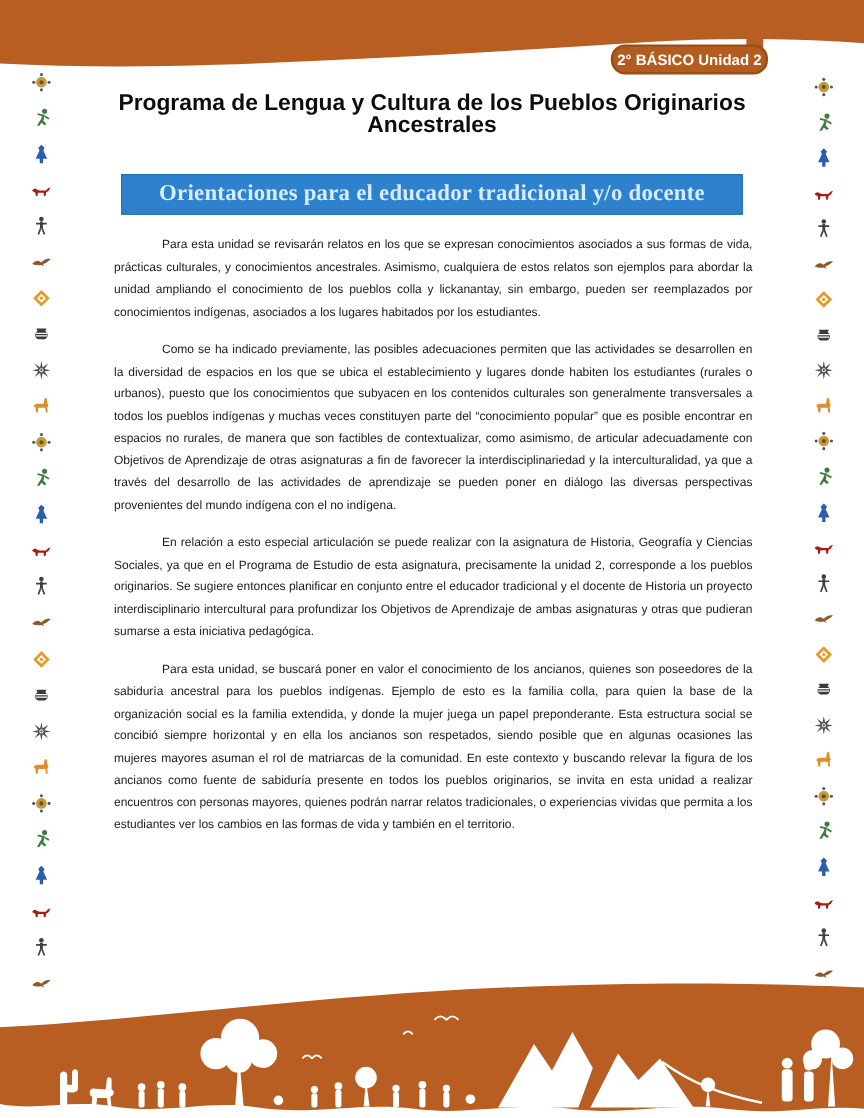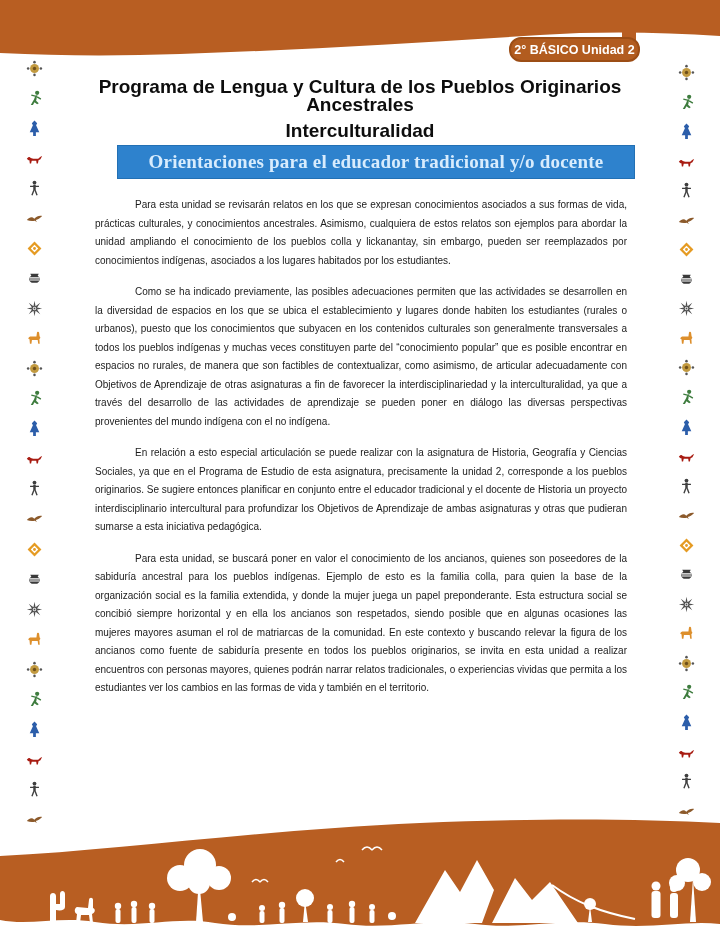--- a/index.html
+++ b/index.html
@@ -23,21 +23,21 @@
     position:absolute;left:95px;top:78px;width:530px;text-align:center;
     color:#0d0d0d;font-weight:bold;font-size:19px;line-height:18px;
   }
   .doc-header .subtitle{margin-top:8px;}
   
   .section-banner{
     position:absolute;left:101px;top:145px;width:518px;height:34px;
     background:var(--banner-blue,#2E82CD);border:1px solid var(--banner-border,#2270B4);
     box-sizing:border-box;display:flex;align-items:center;justify-content:center;
     font-family:"Liberation Serif",serif;font-weight:bold;font-size:19px;
-    color:var(--banner-text,#D8ECFD);letter-spacing:.2px;margin-left:16px;
+    color:var(--banner-text,#D8ECFD);letter-spacing:.2px;
   }
   
   .body-text{
     position:absolute;left:95px;top:196px;width:532px;
     font-size:10px;line-height:18.5px;text-align:justify;
     color:var(--body-text,#1B1B1B);
   }
   .body-text p{margin:0 0 13px 0;text-indent:40px;}
   
   .icon-col{
@@ -110,21 +110,20 @@
   <svg class="top-band" viewBox="0 0 720 60" preserveAspectRatio="none">
     <path class="band-fill" d="M0,0 L720,0 L720,36 C660,32 600,31 540,35 C420,43 300,50 180,54 C120,56 60,56 0,53 Z"></path>
   </svg>
   <div class="badge-notch"></div>
   <div class="unit-badge">
     <span>2° BÁSICO Unidad 2</span>
   </div>
 
   <div class="doc-header">
     <div>Programa de Lengua y Cultura de los Pueblos Originarios Ancestrales</div>
-    <div class="subtitle">Interculturalidad</div>
   </div>
 
   <div class="section-banner">
     <span>Orientaciones para el educador tradicional y/o docente</span>
   </div>
 
   <div class="body-text">
       <p>Para esta unidad se revisarán relatos en los que se expresan conocimientos asociados a sus formas de vida, prácticas culturales, y conocimientos ancestrales. Asimismo, cualquiera de estos relatos son ejemplos para abordar la unidad ampliando el conocimiento de los pueblos colla y lickanantay, sin embargo, pueden ser reemplazados por conocimientos indígenas, asociados a los lugares habitados por los estudiantes.</p>
       <p>Como se ha indicado previamente, las posibles adecuaciones permiten que las actividades se desarrollen en la diversidad de espacios en los que se ubica el establecimiento y lugares donde habiten los estudiantes (rurales o urbanos), puesto que los conocimientos que subyacen en los contenidos culturales son generalmente transversales a todos los pueblos indígenas y muchas veces constituyen parte del “conocimiento popular” que es posible encontrar en espacios no rurales, de manera que son factibles de contextualizar, como asimismo, de articular adecuadamente con Objetivos de Aprendizaje de otras asignaturas a fin de favorecer la interdisciplinariedad y la interculturalidad, ya que a través del desarrollo de las actividades de aprendizaje se pueden poner en diálogo las diversas perspectivas provenientes del mundo indígena con el no indígena.</p>
       <p>En relación a esto especial articulación se puede realizar con la asignatura de Historia, Geografía y Ciencias Sociales, ya que en el Programa de Estudio de esta asignatura, precisamente la unidad 2, corresponde a los pueblos originarios. Se sugiere entonces planificar en conjunto entre el educador tradicional y el docente de Historia un proyecto interdisciplinario intercultural para profundizar los Objetivos de Aprendizaje de ambas asignaturas y otras que pudieran sumarse a esta iniciativa pedagógica.</p>

